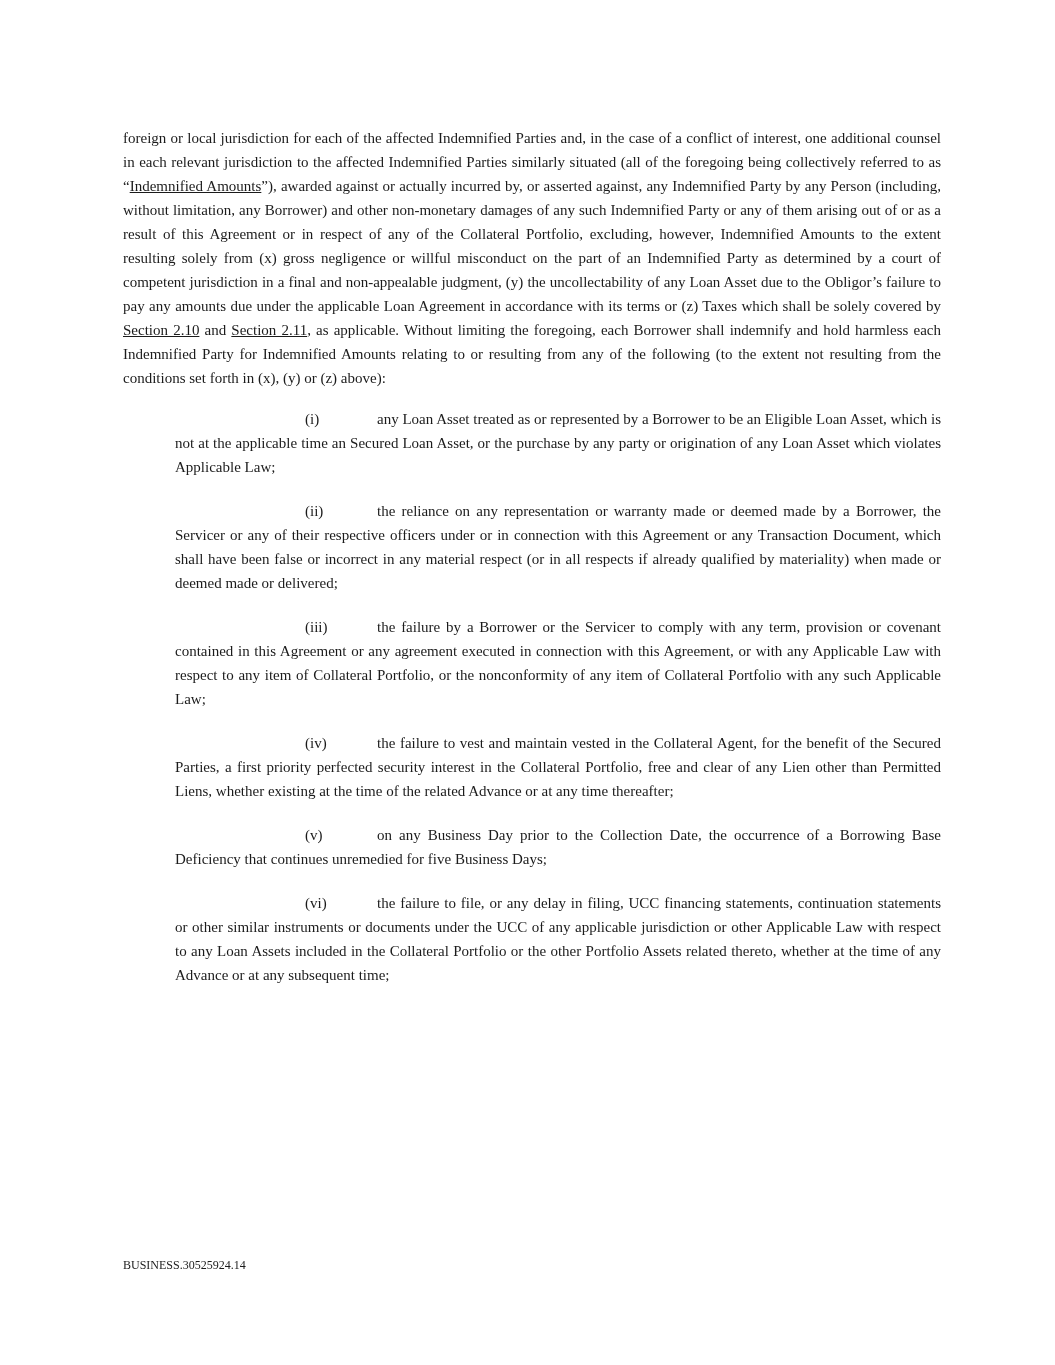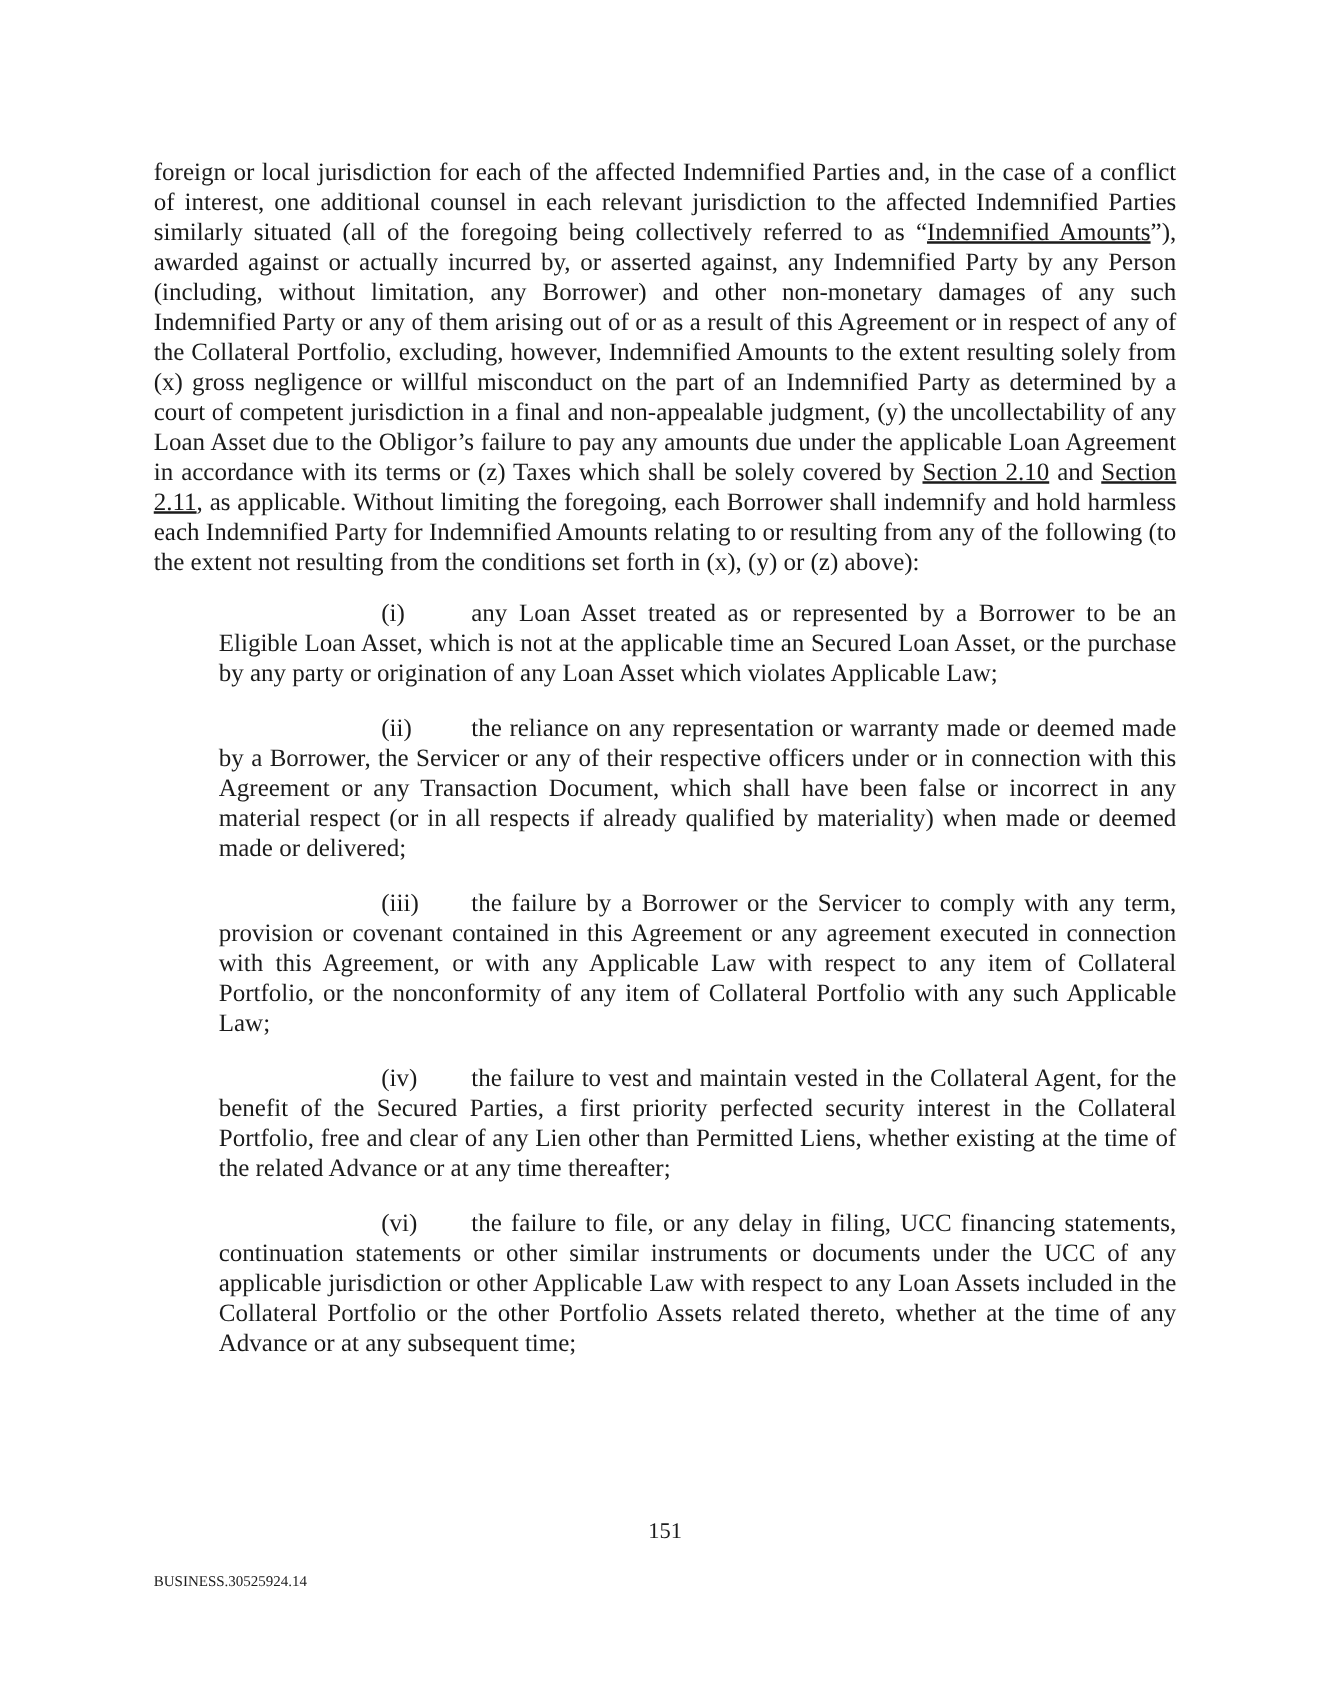--- a/index.html
+++ b/index.html
@@ -18,21 +18,21 @@
   .page {
     position: absolute;
     inset: 0;
     background: #ffffff;
   }
   .content {
     position: absolute;
     left: 123px;
     top: 126px;
     width: 818px;
-    font-size: 20px;
+    font-size: 15px;
     line-height: 24px;
     text-align: justify;
   }
   .para {
     margin: 0 0 17px 0;
   }
   .u {
     text-decoration: underline;
   }
   .clause {
@@ -72,20 +72,20 @@
     <p class="para"><span>foreign or local jurisdiction for each of the affected Indemnified Parties and, in the case of a conflict of interest, one additional counsel in each relevant jurisdiction to the affected Indemnified Parties similarly situated (all of the foregoing being collectively referred to as “</span><span class="u">Indemnified Amounts</span><span>”), awarded against or actually incurred by, or asserted against, any Indemnified Party by any Person (including, without limitation, any Borrower) and other non-monetary damages of any such Indemnified Party or any of them arising out of or as a result of this Agreement or in respect of any of the Collateral Portfolio, excluding, however, Indemnified Amounts to the extent resulting solely from (x) gross negligence or willful misconduct on the part of an Indemnified Party as determined by a court of competent jurisdiction in a final and non-appealable judgment, (y) the uncollectability of any Loan Asset due to the Obligor’s failure to pay any amounts due under the applicable Loan Agreement in accordance with its terms or (z) Taxes which shall be solely covered by </span><span class="u">Section 2.10</span><span> and </span><span class="u">Section 2.11</span><span>, as applicable.  Without limiting the foregoing, each Borrower shall indemnify and hold harmless each Indemnified Party for Indemnified Amounts relating to or resulting from any of the following (to the extent not resulting from the conditions set forth in (x), (y) or (z) above):</span></p>
 
     <p class="clause"><span class="num">(i)</span><span>any Loan Asset treated as or represented by a Borrower to be an Eligible Loan Asset, which is not at the applicable time an Secured Loan Asset, or the purchase by any party or origination of any Loan Asset which violates Applicable Law;</span></p>
 
     <p class="clause"><span class="num">(ii)</span><span>the reliance on any representation or warranty made or deemed made by a Borrower, the Servicer or any of their respective officers under or in connection with this Agreement or any Transaction Document, which shall have been false or incorrect in any material respect (or in all respects if already qualified by materiality)  when made or deemed made or delivered;</span></p>
 
     <p class="clause"><span class="num">(iii)</span><span>the failure by a Borrower or the Servicer to comply with any term, provision or covenant contained in this Agreement or any agreement executed in connection with this Agreement, or with any Applicable Law with respect to any item of Collateral Portfolio, or the nonconformity of any item of Collateral Portfolio with any such Applicable Law;</span></p>
 
     <p class="clause"><span class="num">(iv)</span><span>the failure to vest and maintain vested in the Collateral Agent, for the benefit of the Secured Parties, a first priority perfected security interest in the Collateral Portfolio, free and clear of any Lien other than Permitted Liens, whether existing at the time of the related Advance or at any time thereafter;</span></p>
 
+    <p class="clause"><span class="num">(v)</span><span>on any Business Day prior to the Collection Date, the occurrence of a Borrowing Base Deficiency that continues unremedied for five Business Days;</span></p>
 
     <p class="clause"><span class="num">(vi)</span><span>the failure to file, or any delay in filing, UCC financing statements, continuation statements or other similar instruments or documents under the UCC of any applicable jurisdiction or other Applicable Law with respect to any Loan Assets included in the Collateral Portfolio or the other Portfolio Assets related thereto, whether at the time of any Advance or at any subsequent time;</span></p>
 
   </div>
 
-  <div class="page-number">151</div>
   <div class="footer-id">BUSINESS.30525924.14</div>
 </div>
 
 </body></html>

